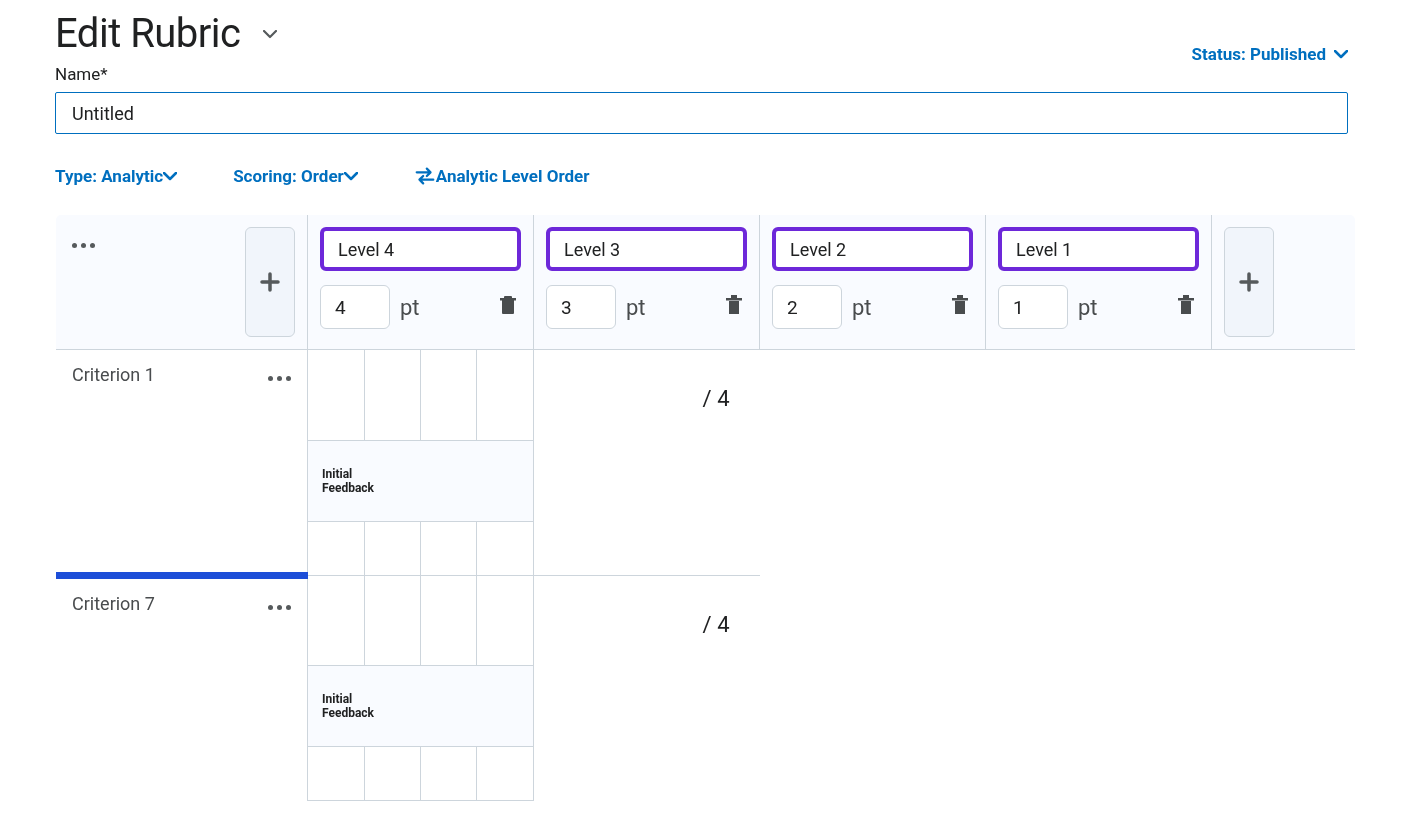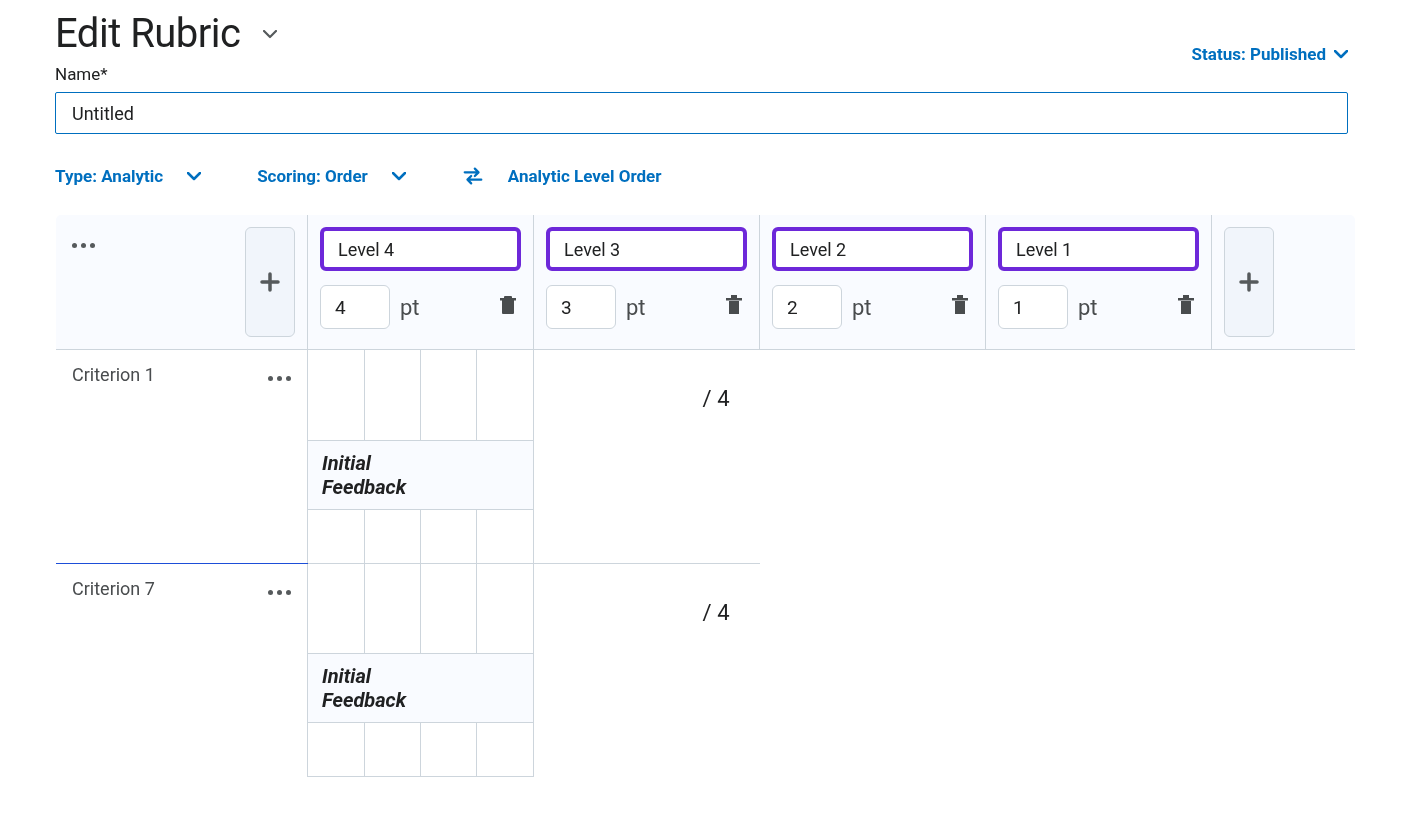--- a/index.html
+++ b/index.html
@@ -75,21 +75,21 @@
     }
     .toolbar-row {
       margin-top: 32px;
       display: flex;
       align-items: center;
       gap: 56px;
     }
     .toolbar-item {
       display: inline-flex;
       align-items: center;
-      gap: 24px;
+      gap: 0;
       color: #006fbf;
       font-weight: 700;
       font-size: 17px;
       cursor: pointer;
     }
     .swap-icon {
       width: 22px;
       height: 18px;
     }
     .rubric-table {
@@ -216,25 +216,24 @@
       right: 16px;
       top: 26px;
       display: flex;
       gap: 4px;
       cursor: pointer;
     }
     .empty-level-cell {
       height: 90px;
     }
     .feedback-header {
-      padding: 10px 14px;
-      font-size: 20px;
+      padding: 26px 14px;
+      font-size: 12px;
       font-weight: 700;
       color: #202122;
-      font-style: italic;
     }
     .feedback-body-cell {
       height: 54px;
     }
     .total-cell {
       text-align: right;
       padding: 36px 30px 0 0;
       font-size: 22px;
       color: #202122;
       vertical-align: top;
@@ -418,21 +417,21 @@
             <svg viewBox="0 0 20 20" width="20" height="20">
               <path d="M10 2 V18 M2 10 H18" stroke="#565a5c" stroke-width="3.5" stroke-linecap="round"></path>
             </svg>
           </span>
         </div>
       </div>
     </div>
   </div>
 
   <div class="rubric-row">
-    <div class="rubric-cell col-criteria criteria-side" style="border-bottom:1px solid #1d4ed8;">
+    <div class="rubric-cell col-criteria criteria-side" style="border-bottom:7px solid #1d4ed8;">
       <span class="criterion-name">Criterion 1</span>
       <span class="criterion-dots">
         <span class="dot"></span>
         <span class="dot"></span>
         <span class="dot"></span>
       </span>
     </div>
     <div class="levels-container" style="width:904px;">
       <div class="levels-inner-table">
         <div class="levels-inner-row">

